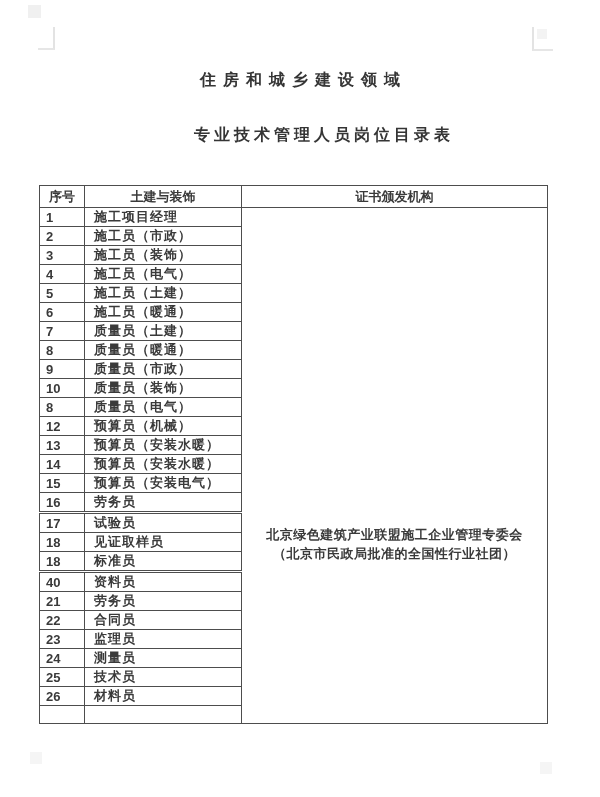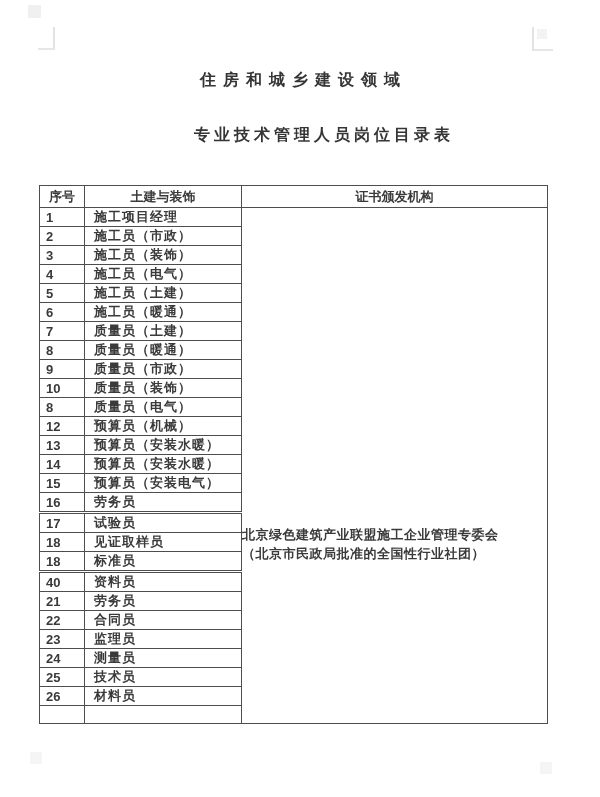--- a/index.html
+++ b/index.html
@@ -45,21 +45,21 @@
     padding:0;
     overflow:hidden;
     white-space:nowrap;
   }
   .directory thead th{height:21px;text-align:center;vertical-align:middle;}
   .directory tbody td{height:17.4px;vertical-align:middle;}
   td.cell-no{text-align:left;padding-left:6px;}
   td.cell-pos{text-align:left;padding-left:9px;letter-spacing:1px;}
   tr.section-break td{border-top:3px double #4d4d4d;margin-top:44px;}
   td.cell-agency{
-    vertical-align:top;text-align:left;
+    vertical-align:top;text-align:center;
   }
   .agency-inner{
     margin-top:156px;
     font-size:13px;
     font-weight:700;
     line-height:19px;
     letter-spacing:0.5px;
     color:#3a3a3a;
   }
 </style>

